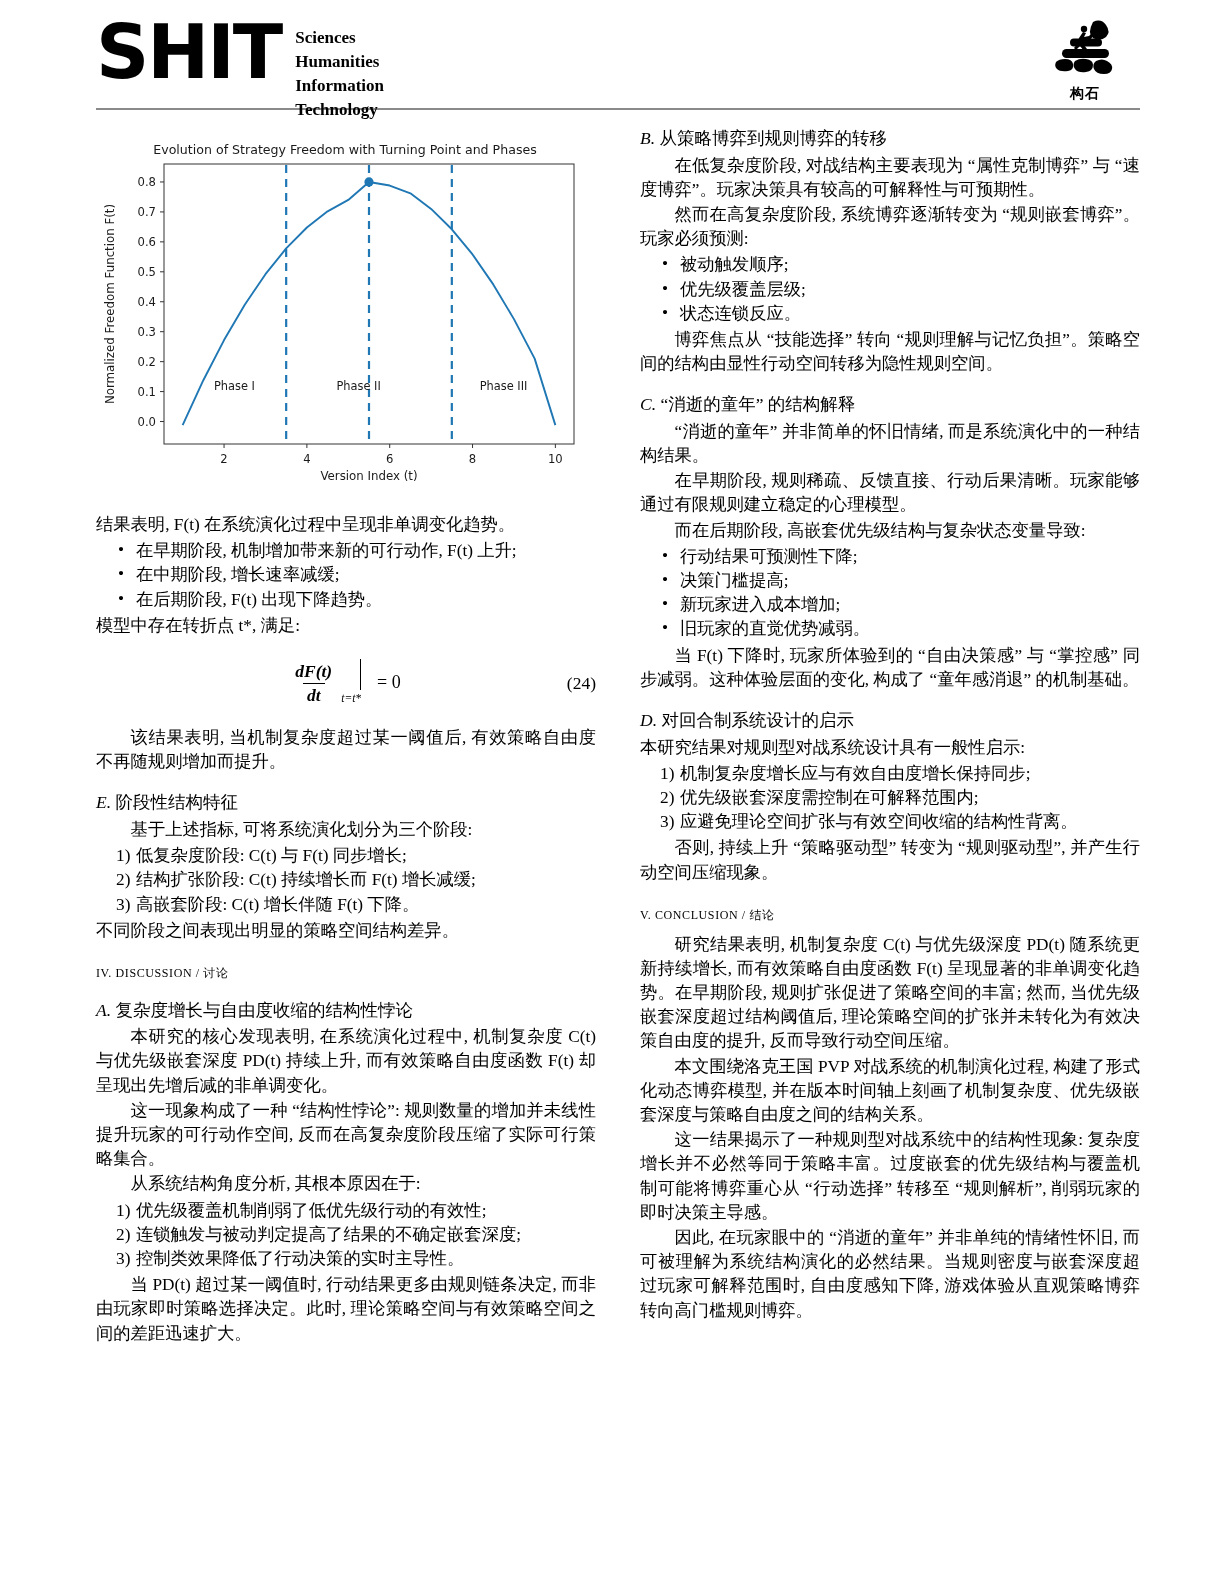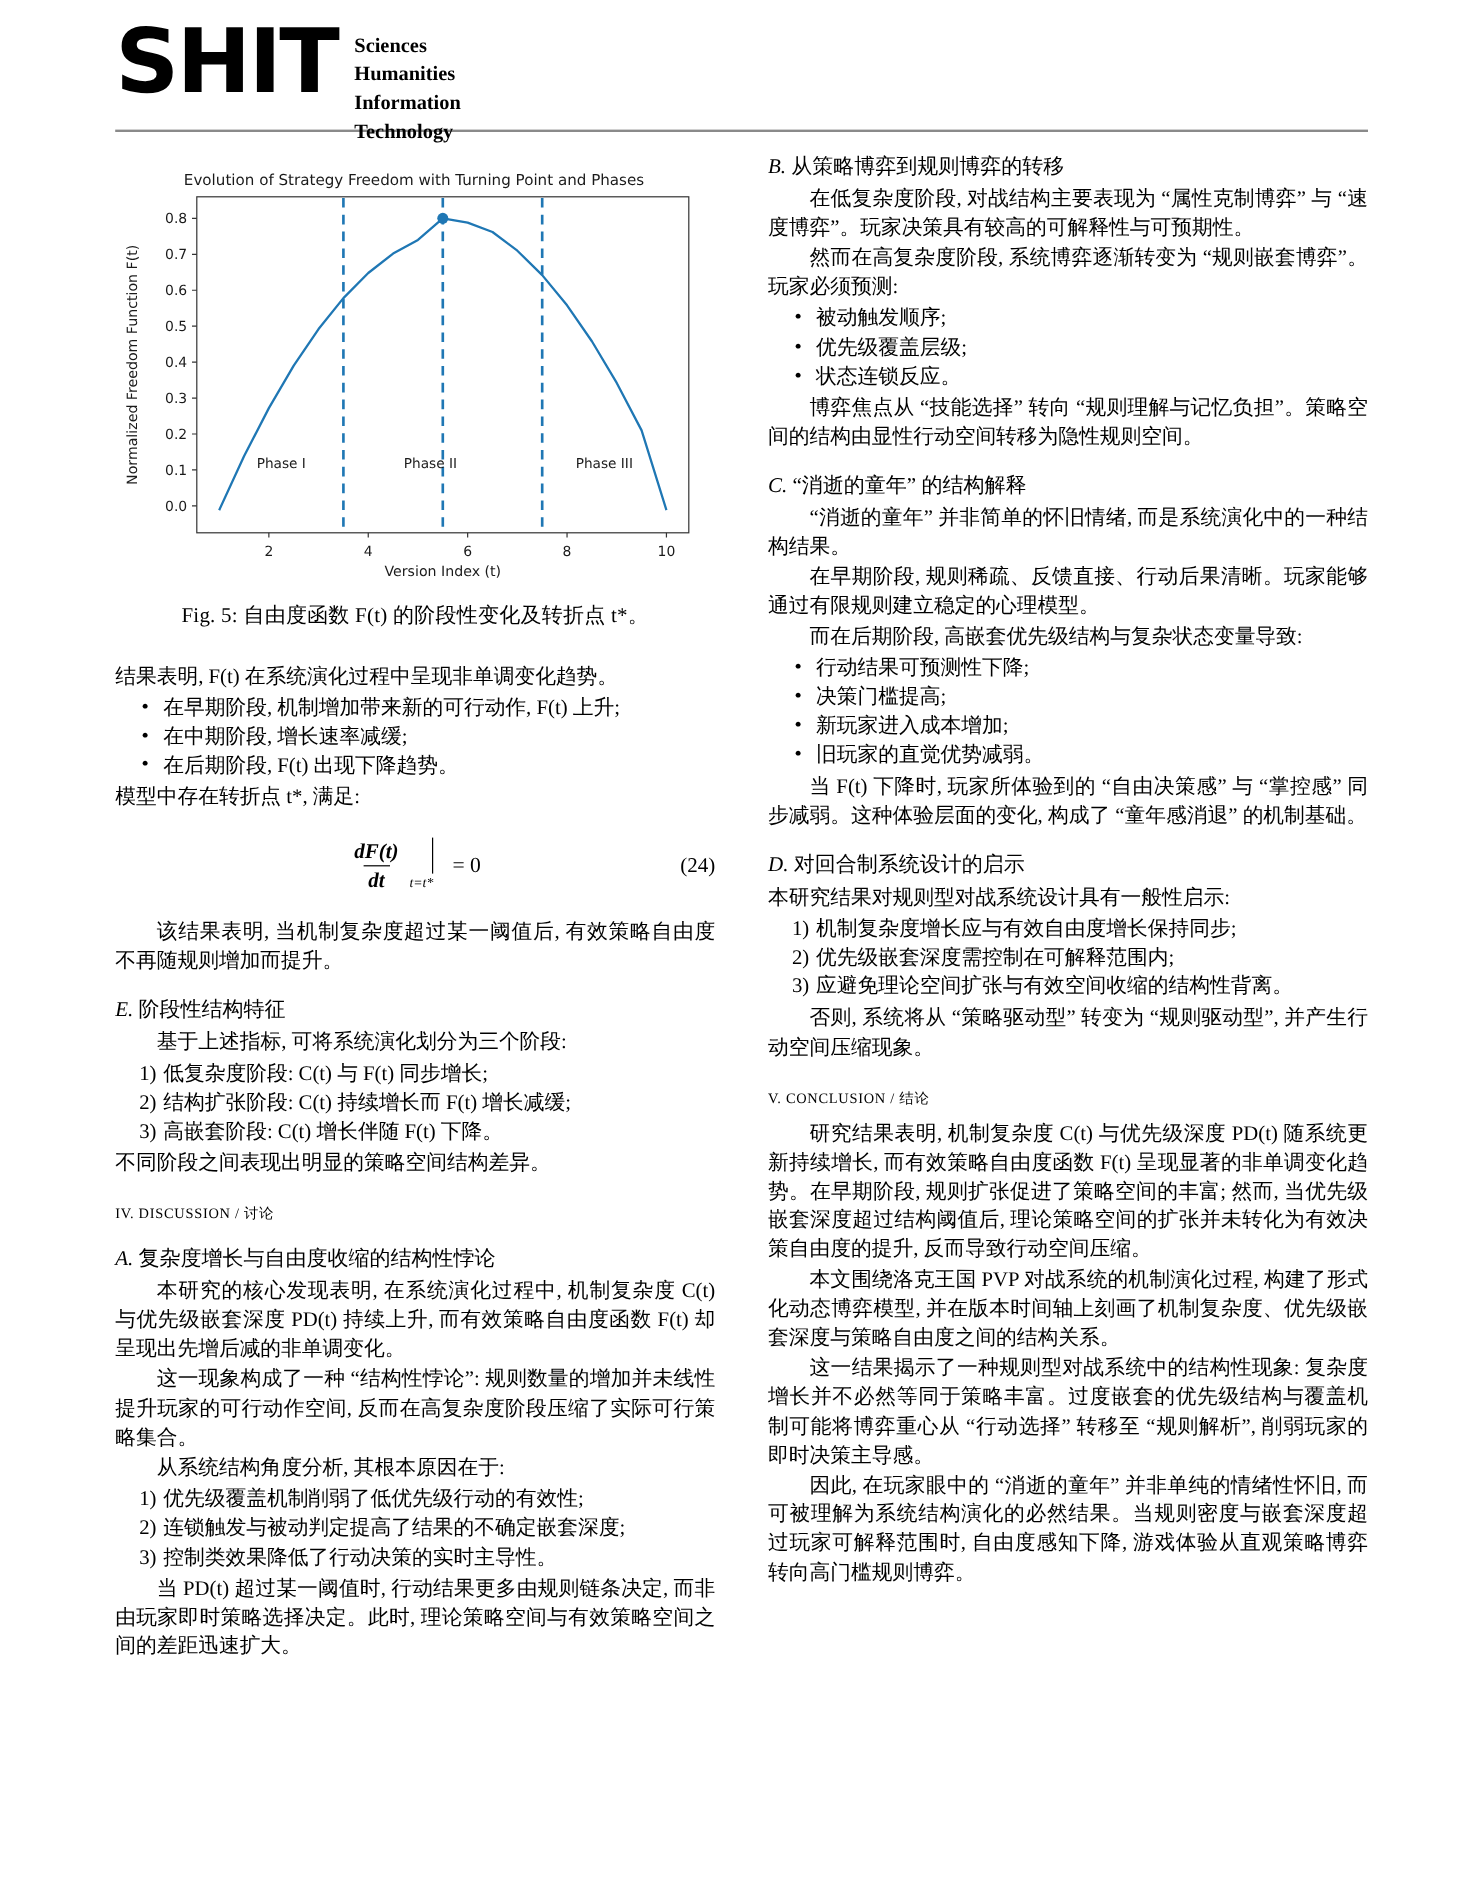--- a/index.html
+++ b/index.html
@@ -181,20 +181,38 @@
     <div class="brand">
       <div class="brand-word">SHIT</div>
       <div class="brand-expand">
         <div>Sciences</div>
         <div>Humanities</div>
         <div>Information</div>
         <div>Technology</div>
       </div>
     </div>
 
+    <div class="pub-logo">
+      <svg width="76" height="68" viewBox="0 0 76 68">
+
+        <path d="M46 6 q8 -4 13 3 q5 7 0 12 q-6 5 -13 1 q-6 -5 0 -16 z" fill="#000"></path>
+
+        <path d="M32 22 l4 -6 l3 1 l-2 4 l5 -1 l3 -3 l2 2 l-4 5 l-5 1 l-1 4 l3 4 l-3 2 l-4 -5 l-4 4 l-2 -2 l4 -5 z" fill="#000"></path>
+        <circle cx="37" cy="13" r="3.2" fill="#000"></circle>
+
+        <rect x="23" y="22.5" width="32" height="8" rx="4" fill="#000"></rect>
+
+        <rect x="15" y="33" width="47" height="9" rx="4.5" fill="#000"></rect>
+
+        <path d="M9 46 q3 -3 9 -3 q7 0 8 5 q1 6 -5 7 q-8 1 -11 -2 q-3 -3 -1 -7 z" fill="#000"></path>
+        <path d="M28 45 q5 -3 11 -2 q7 1 7 6 q0 6 -7 7 q-8 1 -11 -3 q-3 -4 0 -8 z" fill="#000"></path>
+        <path d="M49 45 q6 -3 11 0 q6 3 5 8 q-1 5 -8 5 q-8 0 -10 -5 q-2 -5 2 -8 z" fill="#000"></path>
+      </svg>
+      <div class="pub-logo-name">构石</div>
+    </div>
   </div>
 
   <hr class="header-rule">
 
   <div class="columns">
 
     <div class="col col-left">
 
       <div class="figure">
         <svg width="498" height="350" viewBox="0 0 498 350">
@@ -250,23 +268,20 @@
               <text x="138.40404040404042" y="254.09625668449198" text-anchor="middle">Phase I</text>
               <text x="262.64646464646466" y="254.09625668449198" text-anchor="middle">Phase II</text>
               <text x="407.5959595959596" y="254.09625668449198" text-anchor="middle">Phase III</text>
             </g>
 
           <text id="ch-xlabel" x="273" y="344" text-anchor="middle" font-family="DejaVu Sans, sans-serif" font-size="11.8" fill="#1a1a1a">Version Index (t)</text>
           <text id="ch-ylabel" x="18" y="168" text-anchor="middle" transform="rotate(-90 18 168)" font-family="DejaVu Sans, sans-serif" font-size="11.8" fill="#1a1a1a">Normalized Freedom Function F(t)</text>
         </svg>
       </div>
 
-      <div class="fig-caption">
-        <span>Fig. 5: 自由度函数 F(t) 的阶段性变化及转折点 t*。</span>
-      </div>
 
       <div style="height:26px"></div>
 
       <p class="para-noind">结果表明, F(t) 在系统演化过程中呈现非单调变化趋势。</p>
 
       <ul class="blist">
         <li>在早期阶段, 机制增加带来新的可行动作, F(t) 上升;</li>
         <li>在中期阶段, 增长速率减缓;</li>
         <li>在后期阶段, F(t) 出现下降趋势。</li>
       </ul>
@@ -352,21 +367,21 @@
       <div class="sub-head">
         <span>D.</span>
         <span class="cn">对回合制系统设计的启示</span>
       </div>
       <p class="para-noind">本研究结果对规则型对战系统设计具有一般性启示:</p>
       <ol class="nlist">
         <li><span class="num">1)</span><span>机制复杂度增长应与有效自由度增长保持同步;</span></li>
         <li><span class="num">2)</span><span>优先级嵌套深度需控制在可解释范围内;</span></li>
         <li><span class="num">3)</span><span>应避免理论空间扩张与有效空间收缩的结构性背离。</span></li>
       </ol>
-      <p class="para">否则, 系统将从 “策略驱动型” 转变为 “规则驱动型”, 并产生行动空间压缩现象。</p>
+      <p class="para">否则, 持续上升 “策略驱动型” 转变为 “规则驱动型”, 并产生行动空间压缩现象。</p>
 
       <div class="sec-head">V. CONCLUSION / 结论</div>
 
       <p class="para">研究结果表明, 机制复杂度 C(t) 与优先级深度 PD(t) 随系统更新持续增长, 而有效策略自由度函数 F(t) 呈现显著的非单调变化趋势。在早期阶段, 规则扩张促进了策略空间的丰富; 然而, 当优先级嵌套深度超过结构阈值后, 理论策略空间的扩张并未转化为有效决策自由度的提升, 反而导致行动空间压缩。</p>
       <p class="para">本文围绕洛克王国 PVP 对战系统的机制演化过程, 构建了形式化动态博弈模型, 并在版本时间轴上刻画了机制复杂度、优先级嵌套深度与策略自由度之间的结构关系。</p>
       <p class="para">这一结果揭示了一种规则型对战系统中的结构性现象: 复杂度增长并不必然等同于策略丰富。过度嵌套的优先级结构与覆盖机制可能将博弈重心从 “行动选择” 转移至 “规则解析”, 削弱玩家的即时决策主导感。</p>
       <p class="para">因此, 在玩家眼中的 “消逝的童年” 并非单纯的情绪性怀旧, 而可被理解为系统结构演化的必然结果。当规则密度与嵌套深度超过玩家可解释范围时, 自由度感知下降, 游戏体验从直观策略博弈转向高门槛规则博弈。</p>
     </div>
 
   </div>

